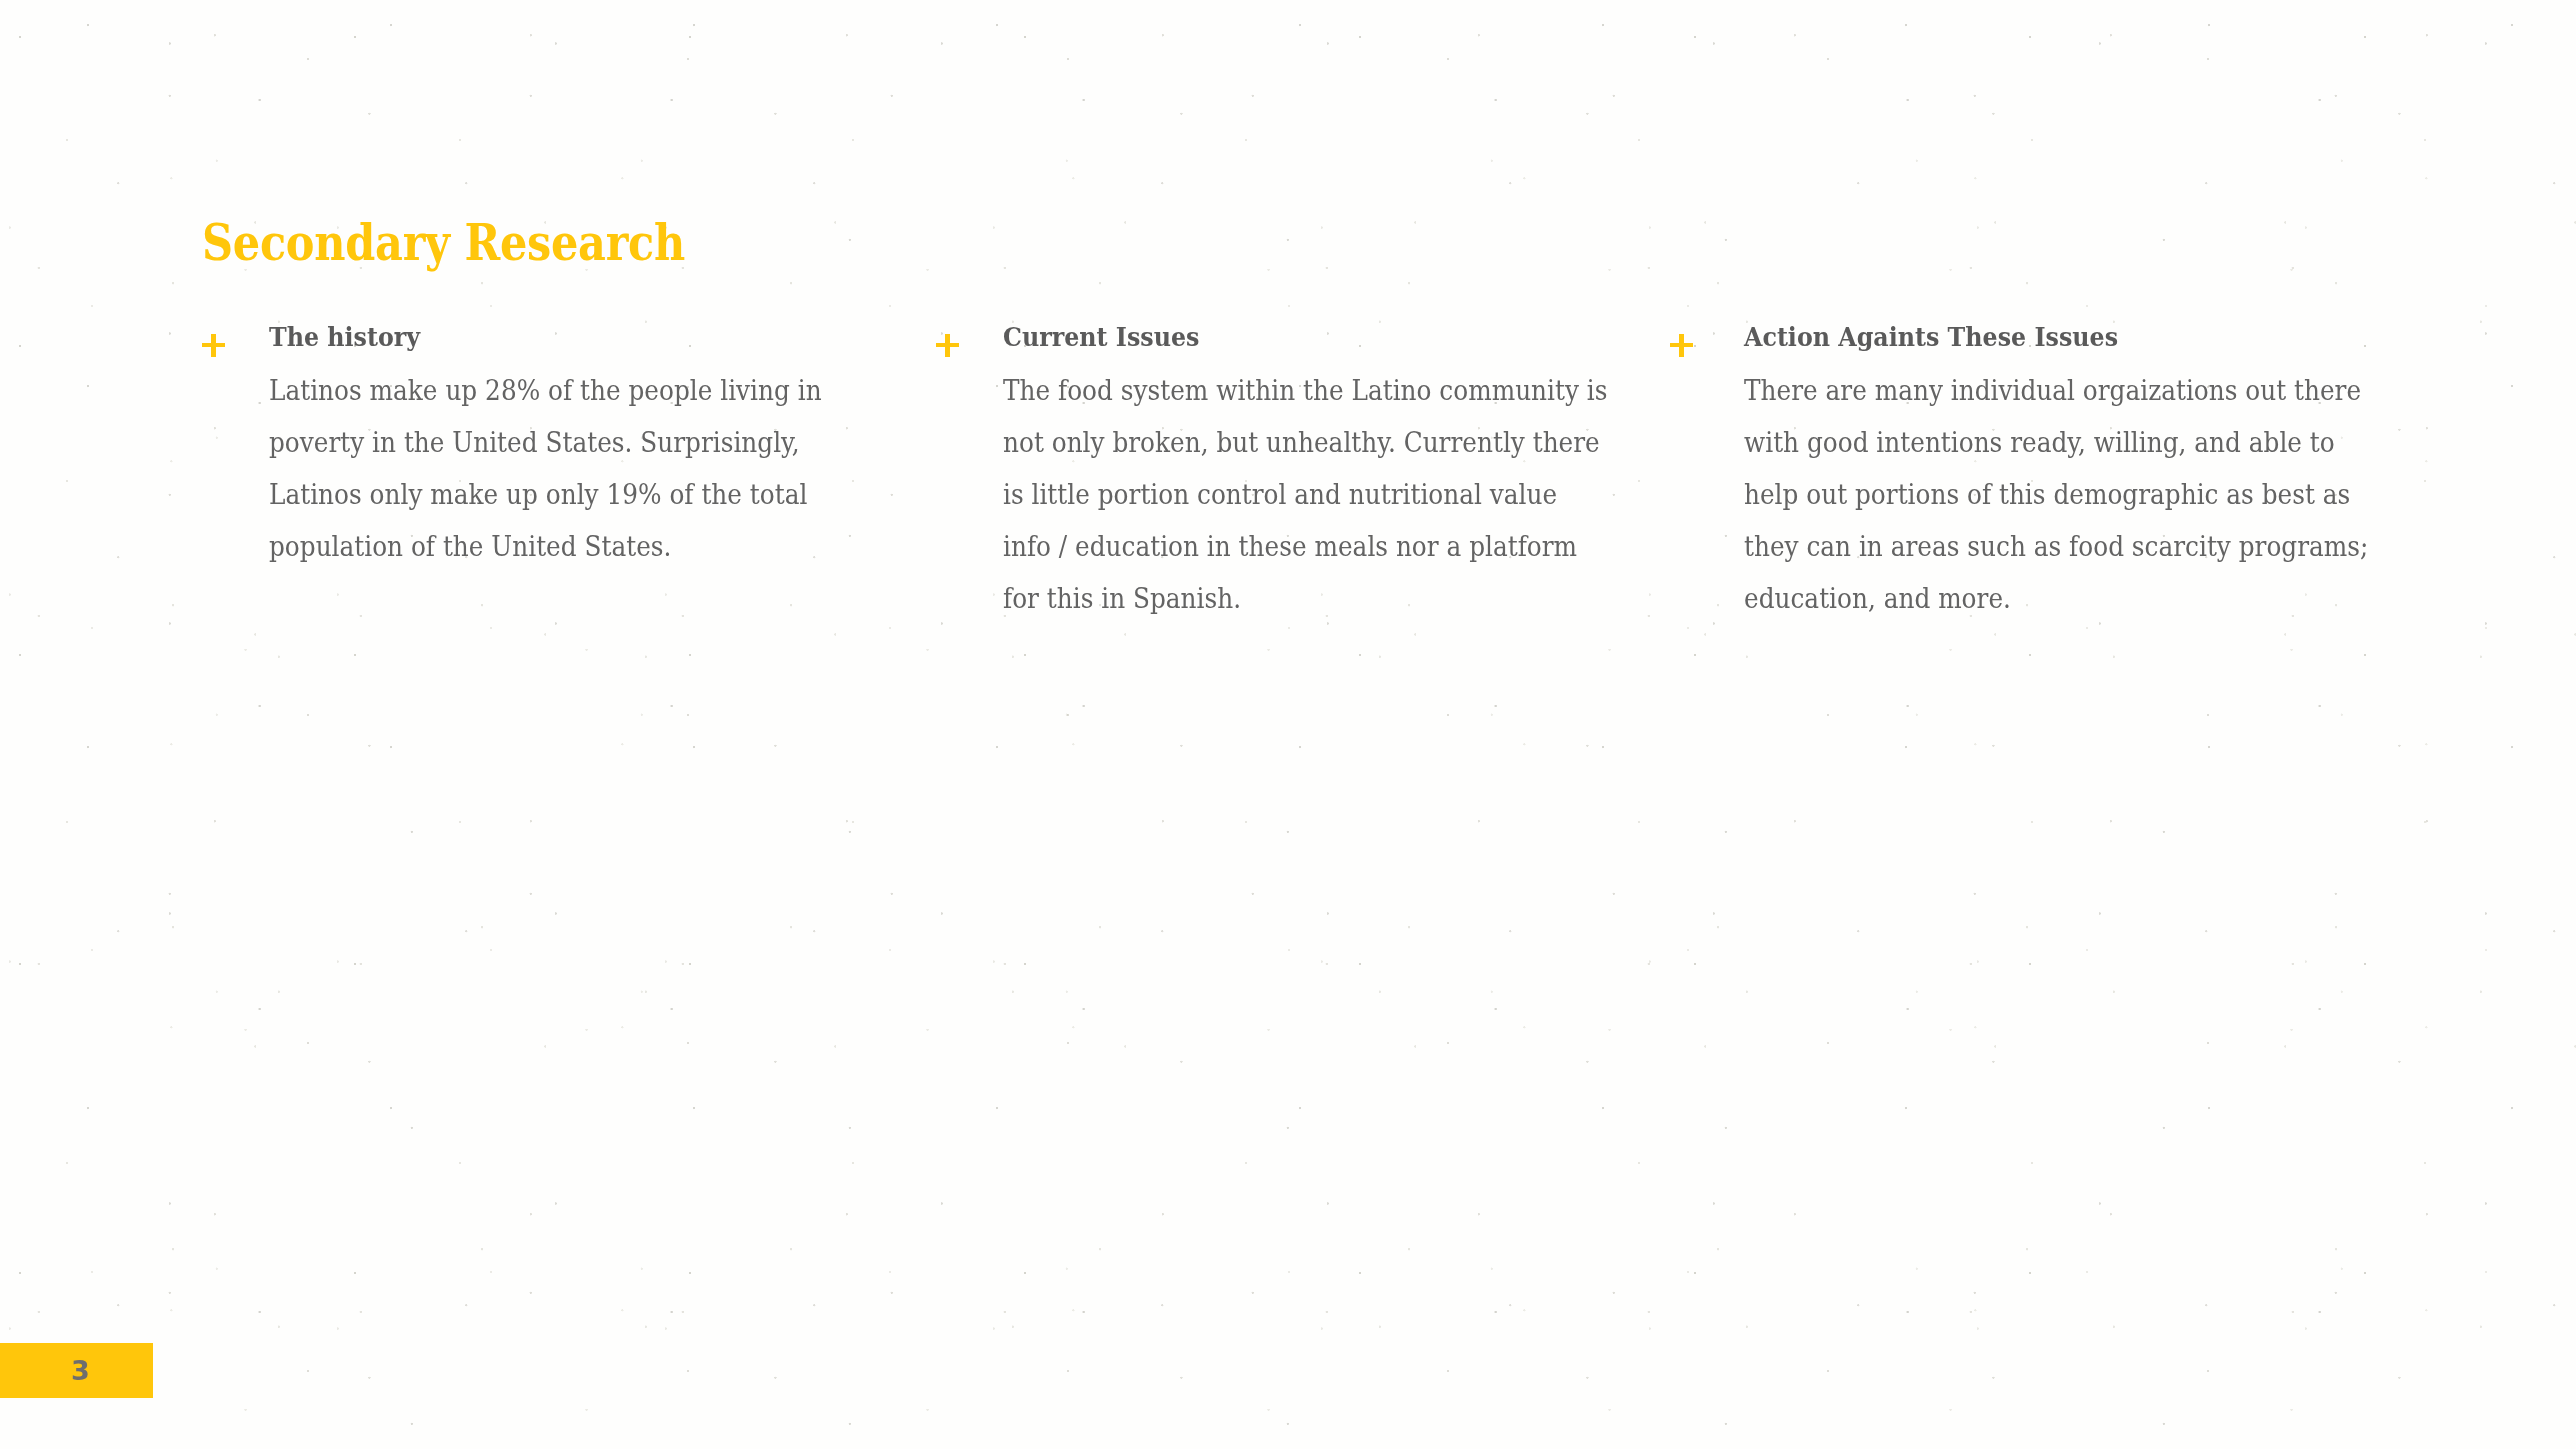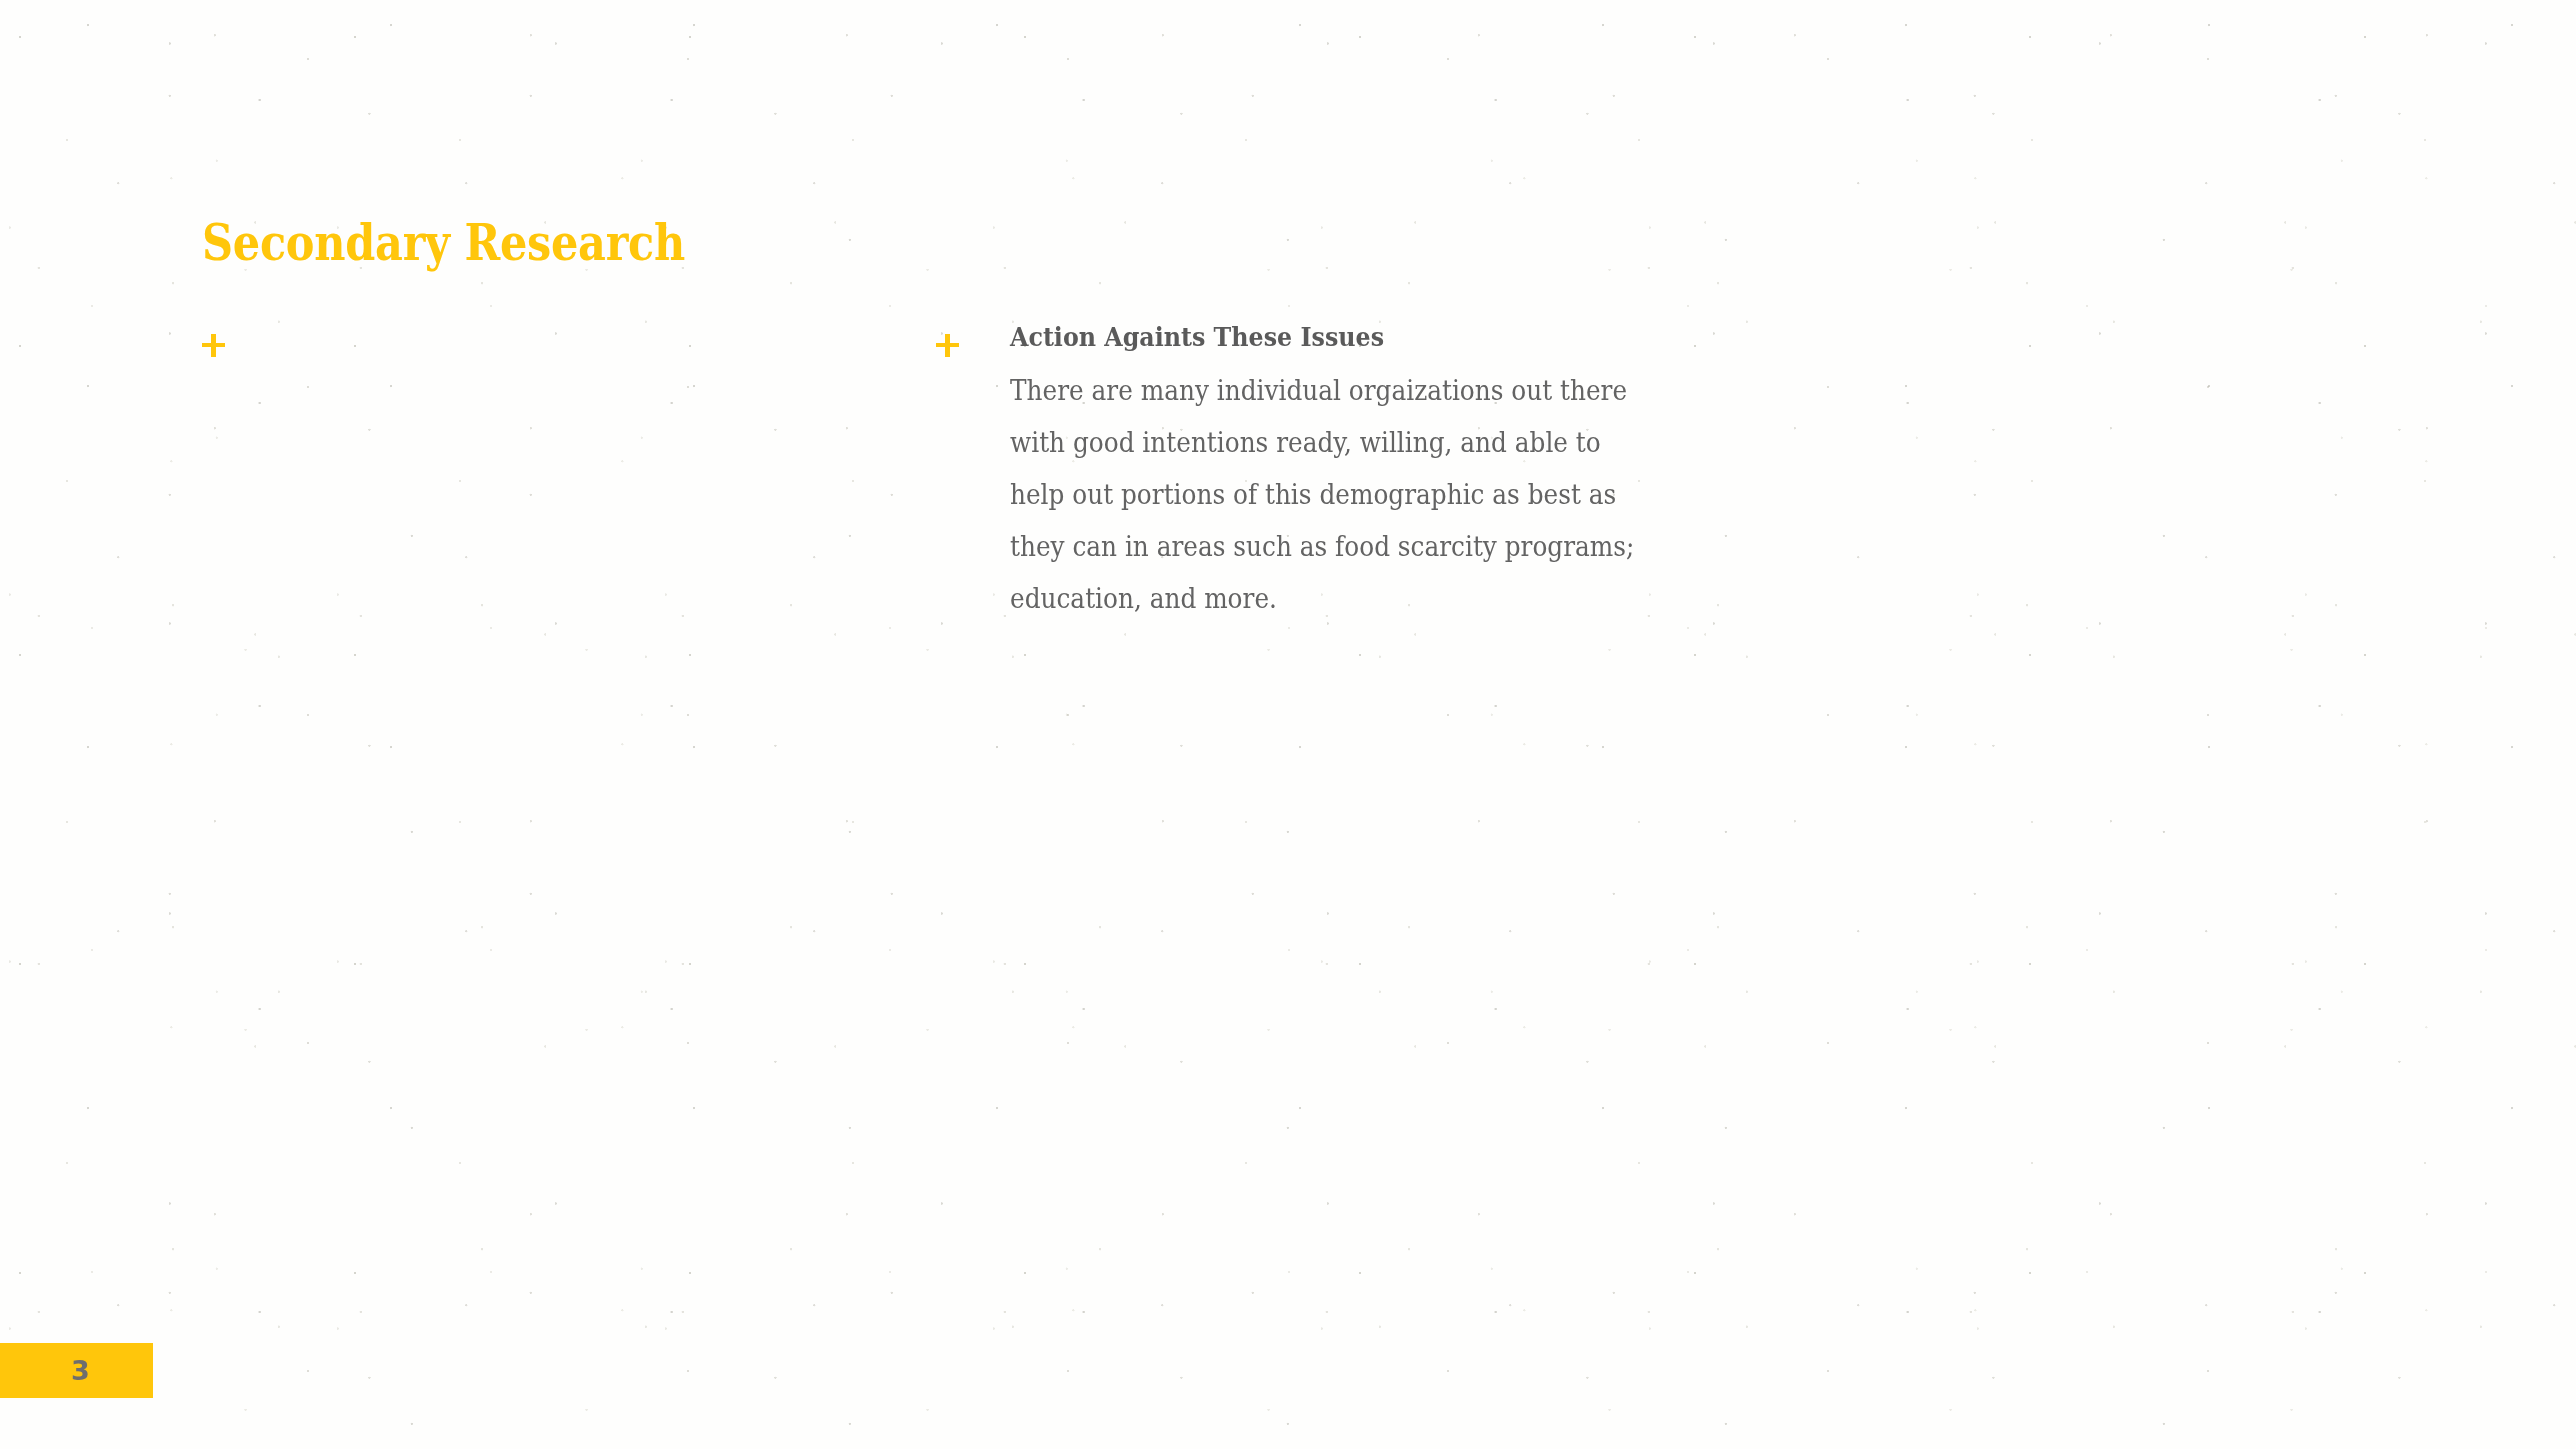--- a/index.html
+++ b/index.html
@@ -183,23 +183,34 @@
 <body>
 
 <div class="slide">
 
   <div class="paper-texture"></div>
 
   <h1 class="page-title">Secondary Research</h1>
 
   <div class="columns">
 
+    <div class="column col-1">
+      <span class="plus-icon"></span>
+      <div class="col-body">
+        <div class="col-heading">The history</div>
+        <p class="col-text">Latinos make up 28% of the people living in poverty in the United States. Surprisingly, Latinos only make up only 19% of the total population of the United States.</p>
+      </div>
+    </div>
 
     <div class="column col-2">
       <span class="plus-icon"></span>
+      <div class="col-body">
+        <div class="col-heading">Current Issues</div>
+        <p class="col-text">The food system within the Latino community is not only broken, but unhealthy. Currently there is little portion control and nutritional value info / education in these meals nor a platform for this in Spanish.</p>
+      </div>
     </div>
 
     <div class="column col-3">
       <span class="plus-icon"></span>
       <div class="col-body">
         <div class="col-heading">Action Againts These Issues</div>
         <p class="col-text">There are many individual orgaizations out there with good intentions ready, willing, and able to help out portions of this demographic as best as they can in areas such as food scarcity programs; education, and more.</p>
       </div>
     </div>
 

